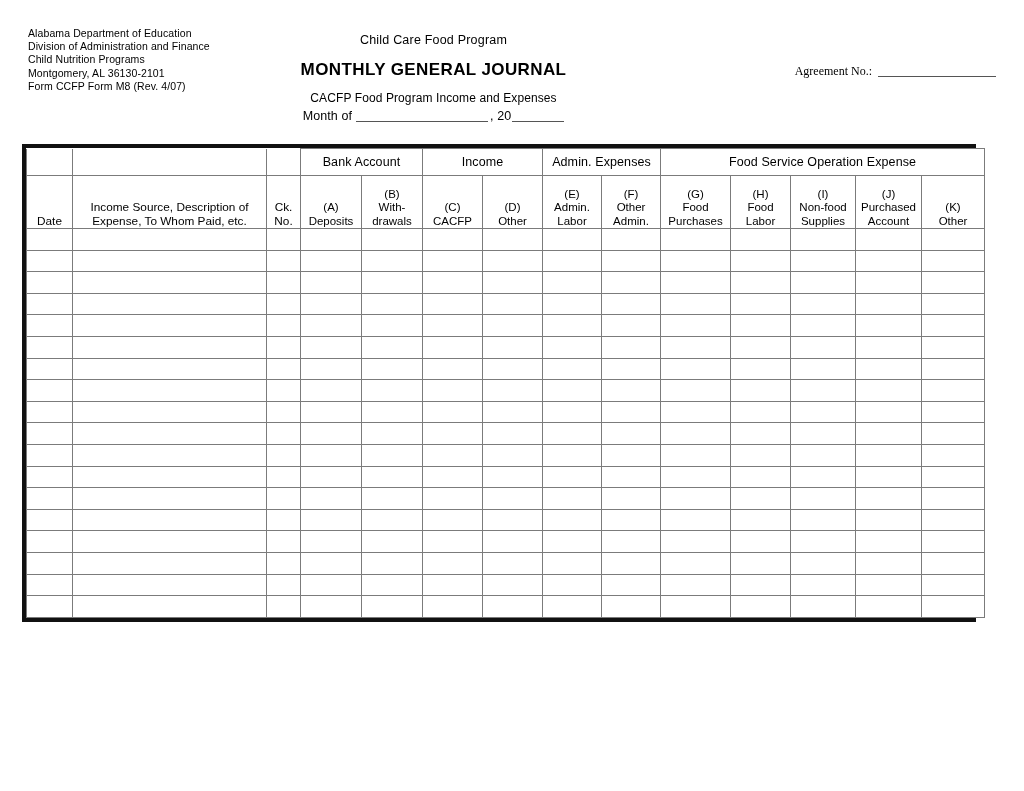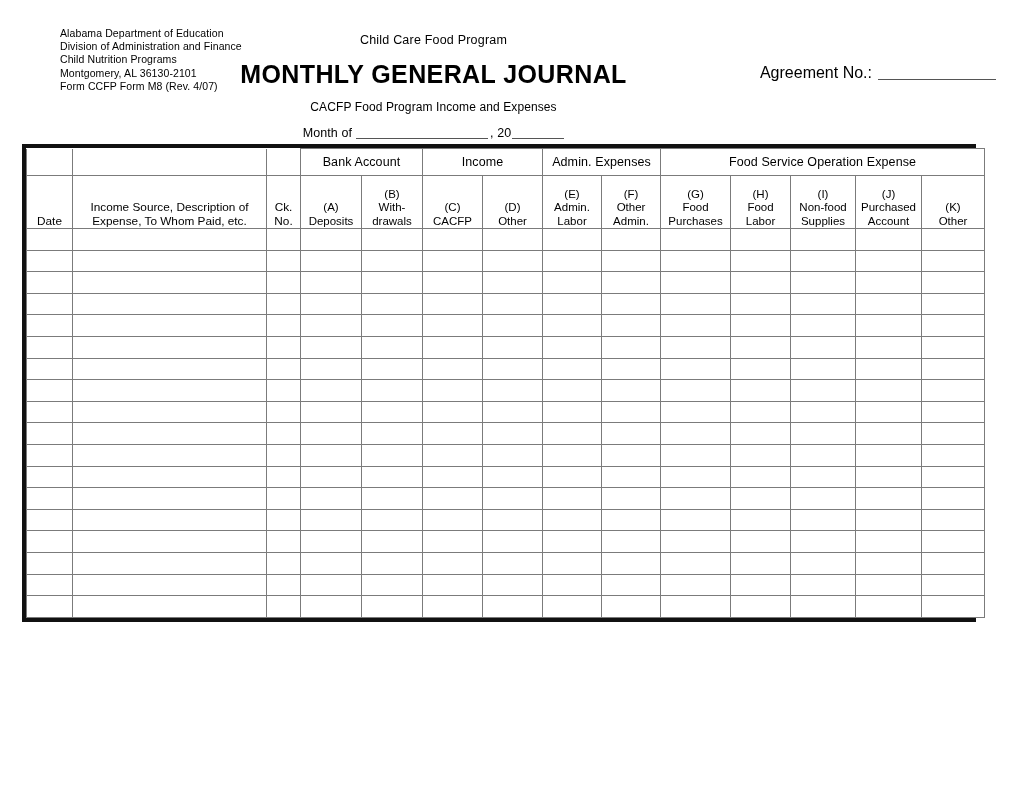--- a/index.html
+++ b/index.html
@@ -19,73 +19,73 @@
   
   .page { position: relative; width: 1024px; height: 791px; }
 
   .agency-block {
     position: absolute;
     left: 28px;
     top: 27px;
     font-size: 10.5px;
     line-height: 13.2px;
     letter-spacing: 0.1px;
-    margin-left: 32px;
   }
   .agency-block div { white-space: nowrap; }
 
   .center-head {
     position: absolute;
     left: 0;
     top: 33px;
     width: 880px;
     text-align: center;
     pointer-events: none;
   }
   .center-head .inner { display: inline-block; text-align: center; margin-left: -13px; }
   .ch-program {
     font-size: 12.5px;
     letter-spacing: 0.2px;
   }
   .ch-title {
-    font-size: 25px;
+    font-size: 17px;
     font-weight: bold;
     letter-spacing: 0.4px;
     margin-top: 13px;
   }
   .ch-sub {
     font-size: 12px;
     margin-top: 11px;
     letter-spacing: 0.1px;
   }
   .ch-month {
     font-size: 12.5px;
-    margin-top: 12px;
+    margin-top: 4px;
     letter-spacing: 0.1px;
     white-space: nowrap;
   }
   .rule-long {
     display: inline-block;
     width: 132px;
     border-bottom: 1px solid #555;
     margin: 0 2px -2px 4px;
   }
   .rule-short {
     display: inline-block;
     width: 52px;
     border-bottom: 1px solid #555;
     margin: 0 0 -2px 1px;
   }
 
   .agreement {
     position: absolute;
     right: 28px;
     top: 64px;
-    font-size: 16px;
+    font-size: 12px;
     white-space: nowrap;
+    font-family: Liberation Serif, serif;
   }
   .agreement .rule-ag {
     display: inline-block;
     width: 118px;
     border-bottom: 1px solid #555;
     margin: 0 0 -2px 6px;
   }
 
   
   .table-wrap {

